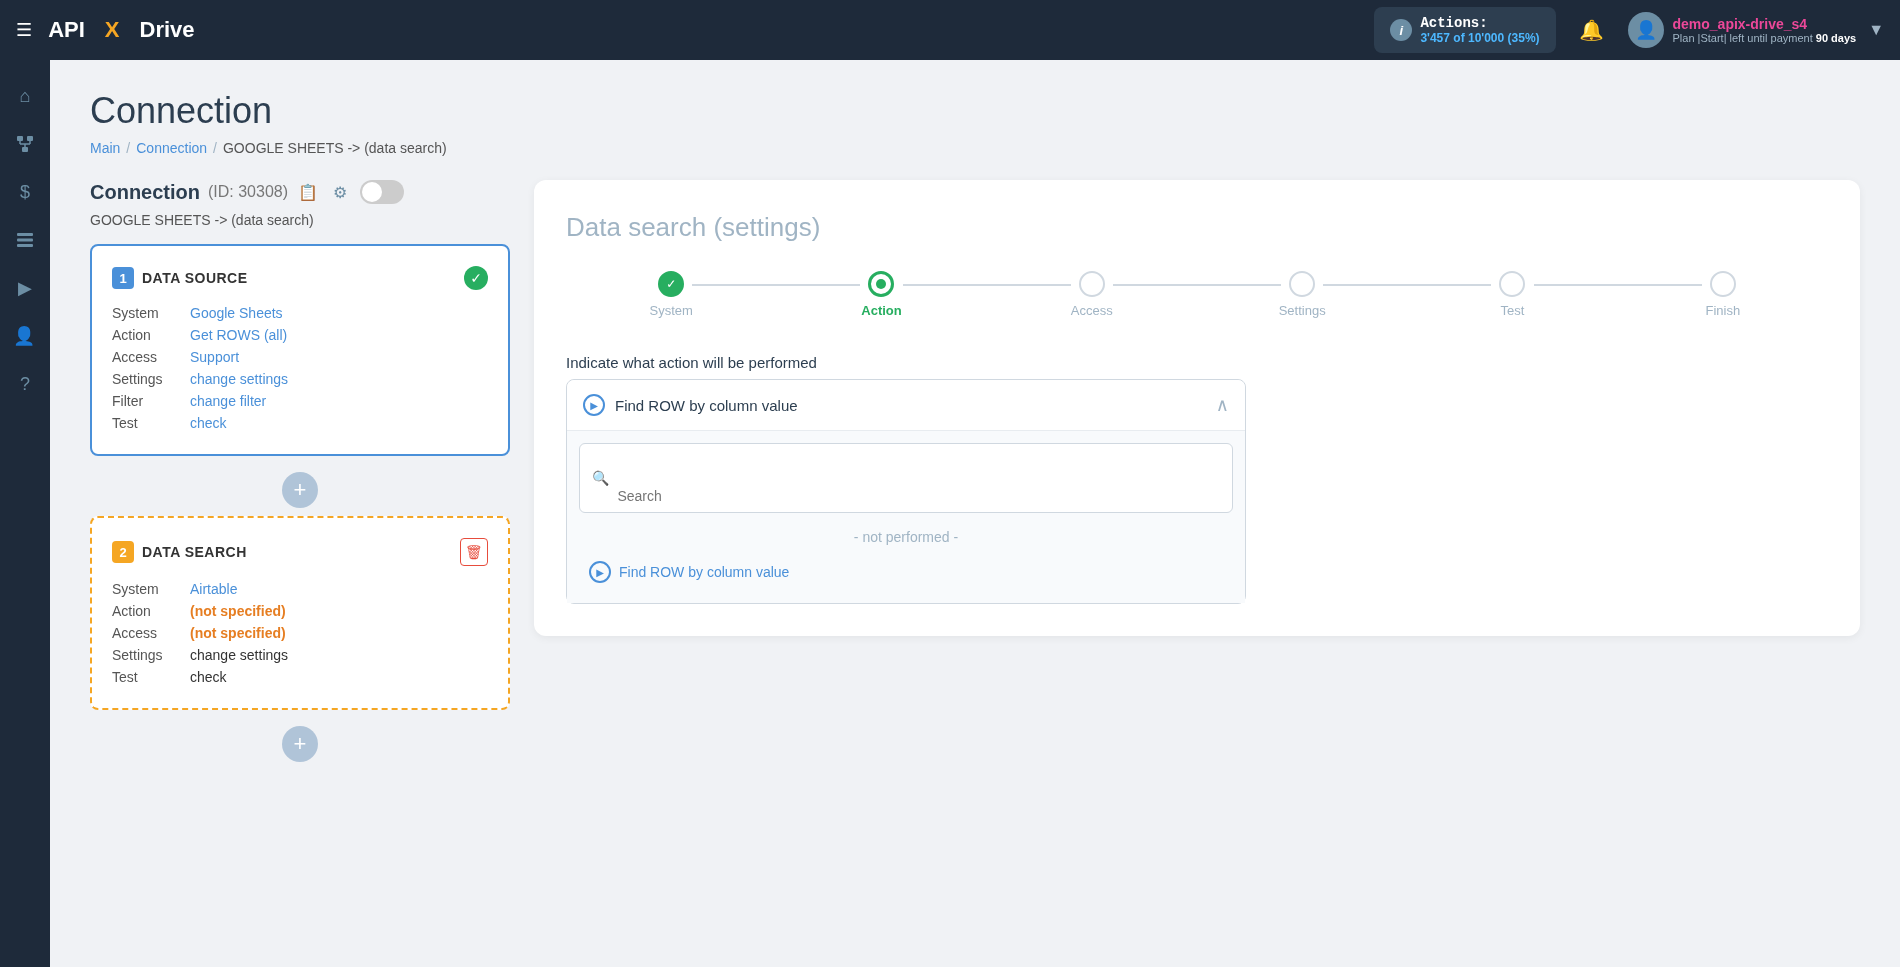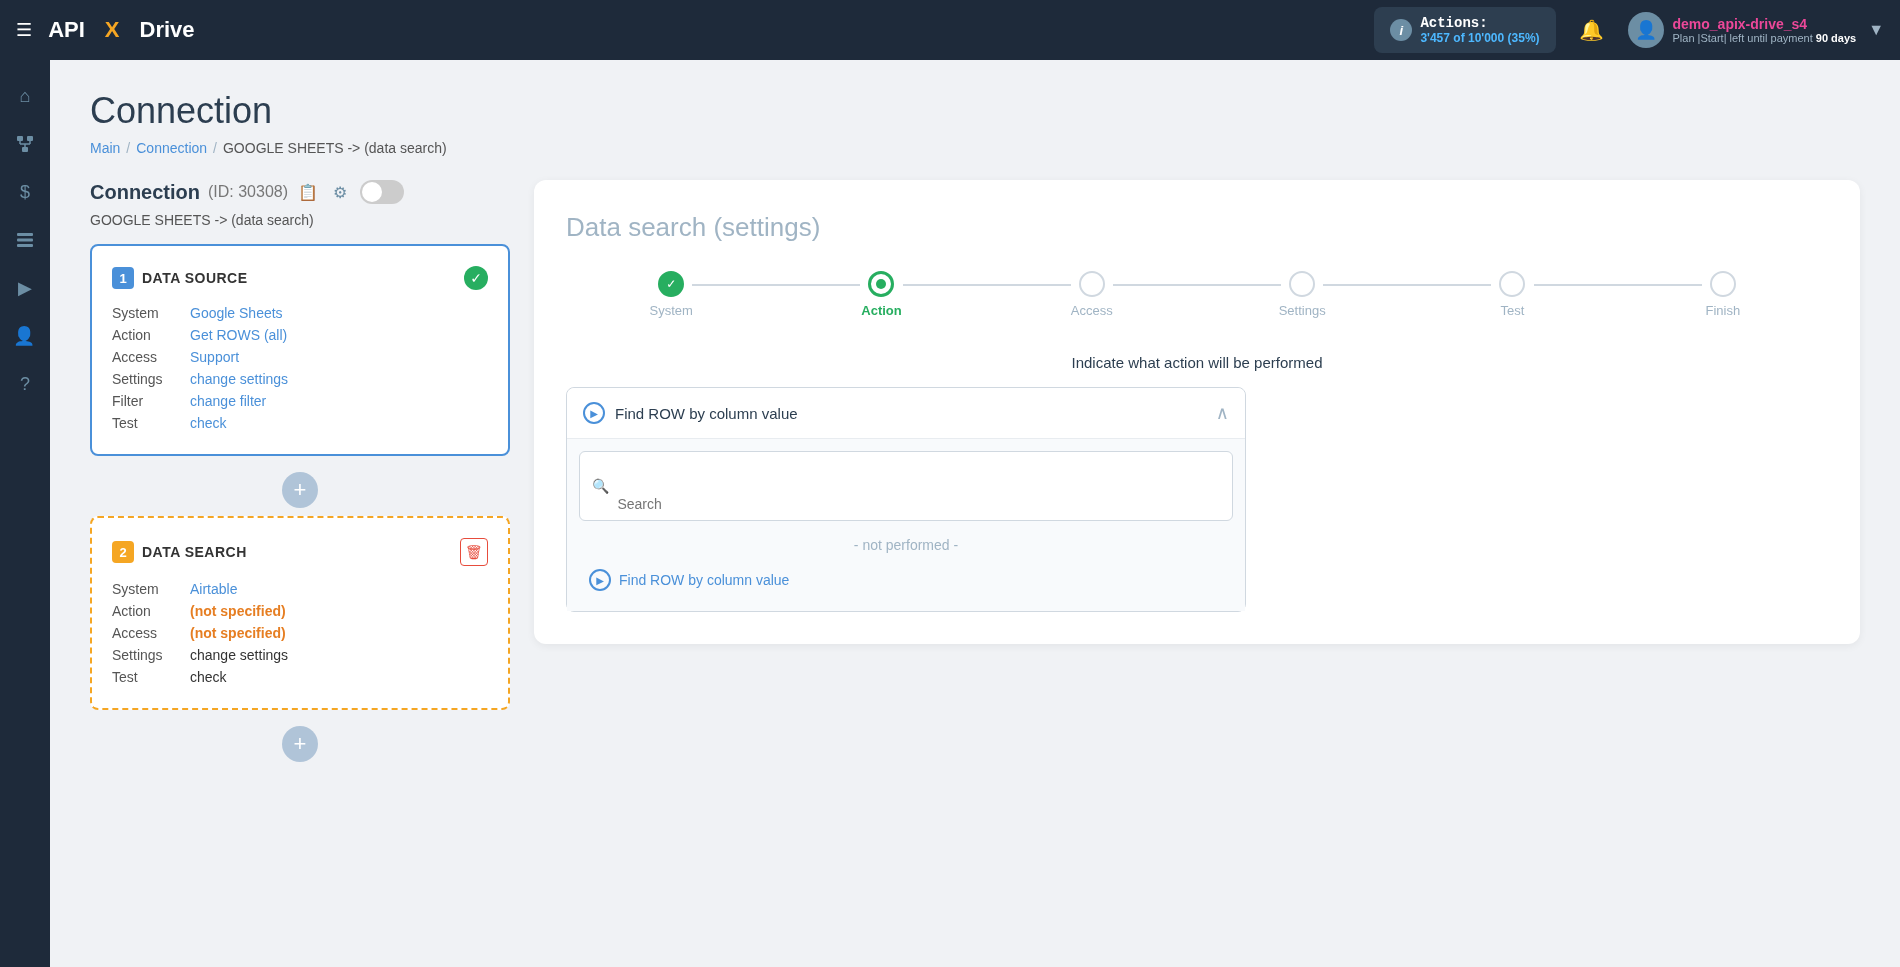--- a/index.html
+++ b/index.html
@@ -325,22 +325,21 @@
       color: #a0b4c4;
       font-weight: 500;
     }
     .step-label.active { color: #27ae60; font-weight: 700; }
 
     
     .section-label {
       font-size: 15px;
       font-weight: 500;
       color: #2c3e50;
-      margin-bottom: 16px;
-      text-align: center;
+      margin-bottom: 8px;
     }
 
     
     .dropdown-container {
       border: 1px solid #d0d8e0;
       border-radius: 8px;
       overflow: visible;
       width: 100%;
       max-width: 680px;
     }

